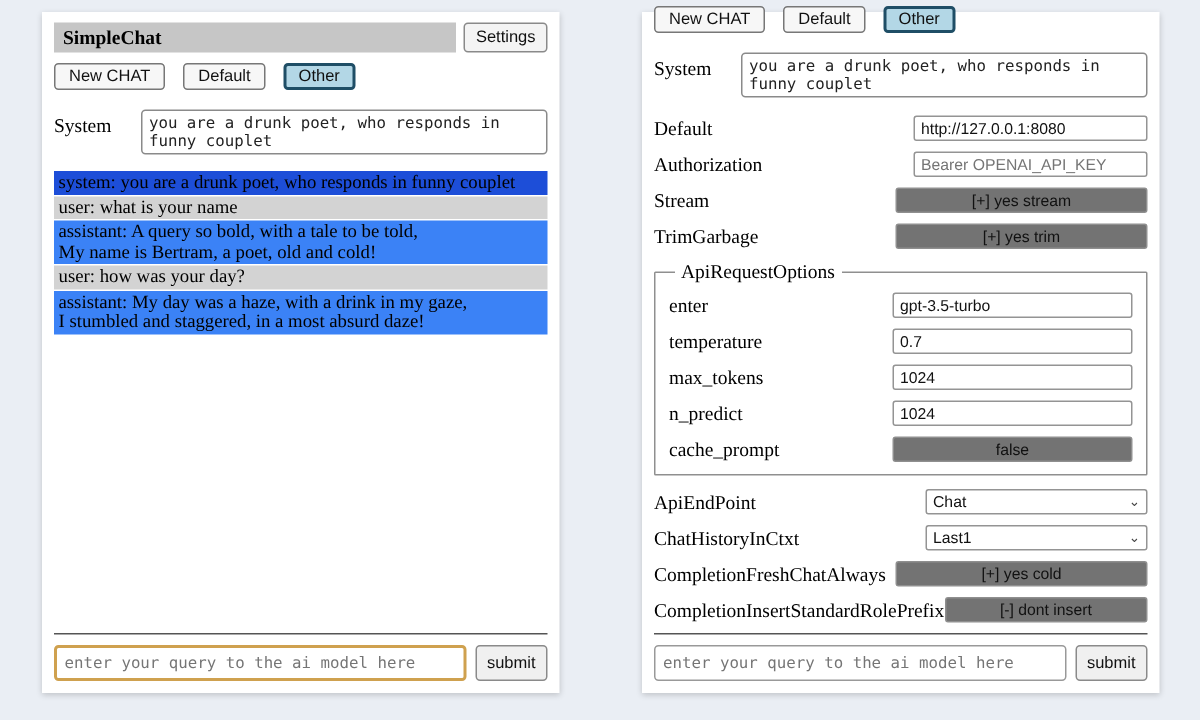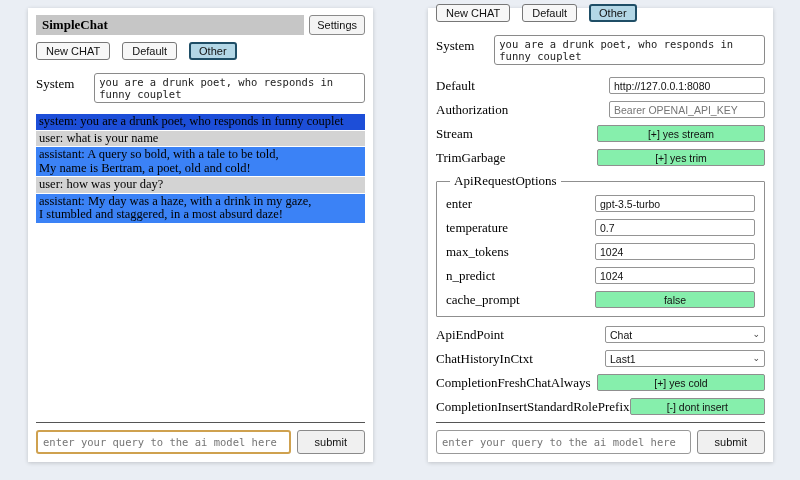--- a/index.html
+++ b/index.html
@@ -104,21 +104,21 @@
     color: #222;
   }
   .query-input.focused { border: 2px solid #cfa14f; }
   .query-input.plain   { border: 1px solid #999; }
   .submit-btn {
     font-family: "Liberation Sans", sans-serif;
     font-size: 11px;
     background: #f0f0f0;
     border: 1px solid #8a8a8a;
     border-radius: 3px;
-    padding: 0 17px;
+    padding: 0 7px;
     color: #111;
   }
 
   
   .settings-area { margin-top: 12px; }
   .srow {
     display: flex;
     align-items: center;
     justify-content: space-between;
     margin-bottom: 7px;
@@ -131,29 +131,29 @@
     border: 1px solid #949494;
     border-radius: 2px;
     font-family: "Liberation Sans", sans-serif;
     font-size: 10.5px;
     padding: 0 4px;
     color: #111;
   }
   .sbtn {
     width: 168px;
     height: 17px;
-    background: #86efac;
+    background: #737373;
     border: 1px solid #8f8f8f;
     border-radius: 2px;
     font-family: "Liberation Sans", sans-serif;
     font-size: 10.5px;
     color: #111;
   }
   .sselect {
-    width: 160px;
+    width: 148px;
     height: 17px;
     border: 1px solid #949494;
     border-radius: 2px;
     background: #fff;
     font-family: "Liberation Sans", sans-serif;
     font-size: 10.5px;
     color: #111;
     display: flex;
     align-items: center;
     justify-content: space-between;

